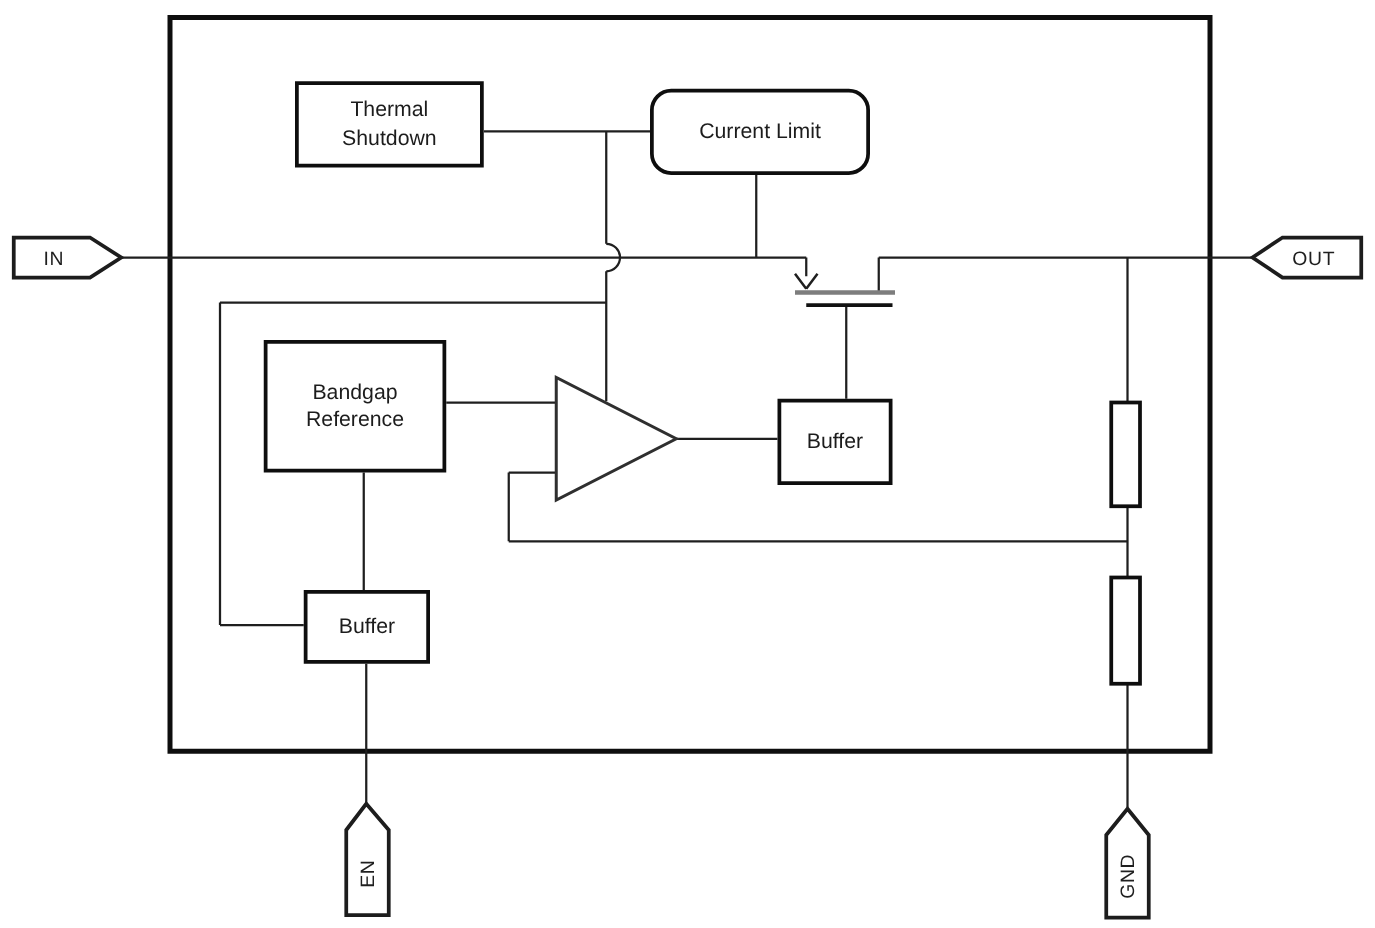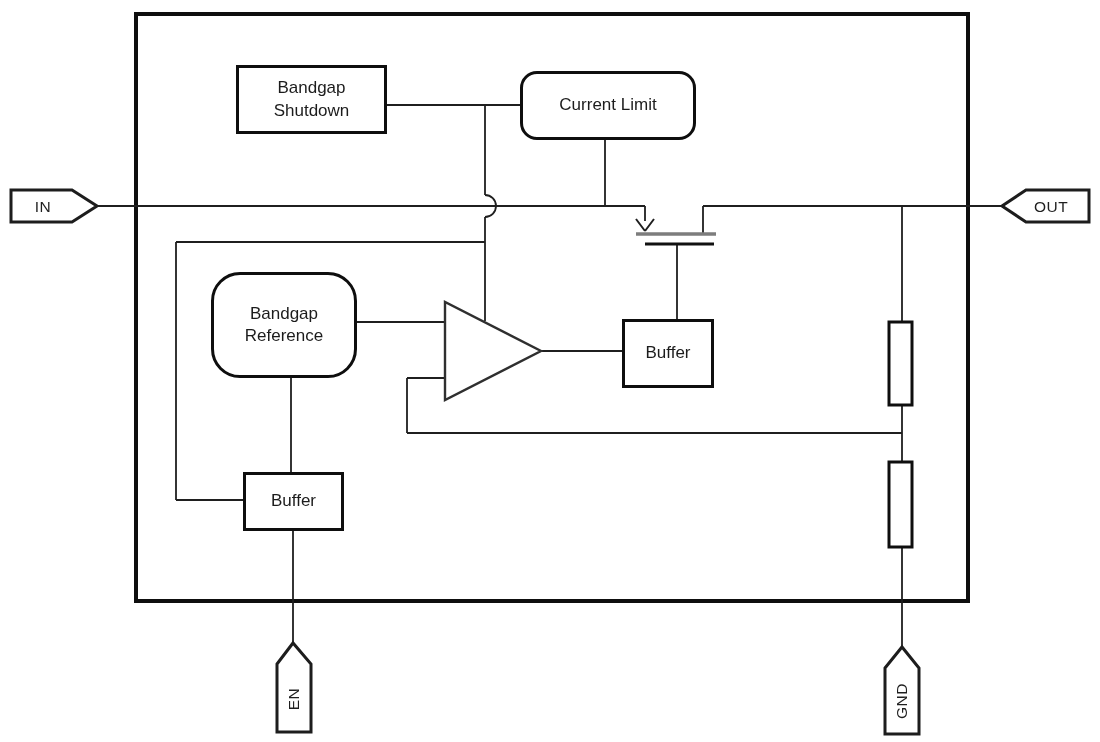--- a/index.html
+++ b/index.html
@@ -31,21 +31,21 @@
     align-items: center;
     justify-content: center;
     text-align: center;
     font-size: 17px;
     line-height: 1.3;
     color: #1c1c1c;
     padding: 2px 6px;
   }
   .block-thermal  { left: 236px; top: 65px;  width: 151px; height: 69px; }
   .block-current  { left: 520px; top: 71px;  width: 176px; height: 69px; border-radius: 17px; }
-  .block-bandgap  { left: 211px; top: 272px; width: 146px; height: 106px; border-radius: 29px; }
+  .block-bandgap  { left: 211px; top: 272px; width: 146px; height: 106px; }
   .block-buffer   { left: 622px; top: 319px; width: 92px;  height: 69px; }
   .block-enable   { left: 243px; top: 472px; width: 101px; height: 59px; }
   .tag-label {
     font-family: "Liberation Sans", sans-serif;
     font-size: 15.5px;
     fill: #1f1f1f;
     letter-spacing: 0.5px;
   }
 </style>
 </head>
@@ -113,21 +113,21 @@
       <polygon points="277,664 293,643 311,664 311,732 277,732"></polygon>
       <polygon points="885,668 902,647 919,668 919,734 885,734"></polygon>
     </g>
     <text class="tag-label" x="43" y="212" text-anchor="middle">IN</text>
     <text class="tag-label" x="1051" y="212" text-anchor="middle">OUT</text>
     <text class="tag-label" x="294" y="704" text-anchor="middle" transform="rotate(-90 294 699)">EN</text>
     <text class="tag-label" x="902" y="706" text-anchor="middle" transform="rotate(-90 902 701)">GND</text>
   </svg>
 
   <div class="block block-thermal">
-    <span>Bandgap Shutdown</span>
+    <span>Thermal Shutdown</span>
   </div>
 
   <div class="block block-current">
     <span>Current Limit</span>
   </div>
 
   <div class="block block-bandgap">
     <span>Bandgap Reference</span>
   </div>
 

